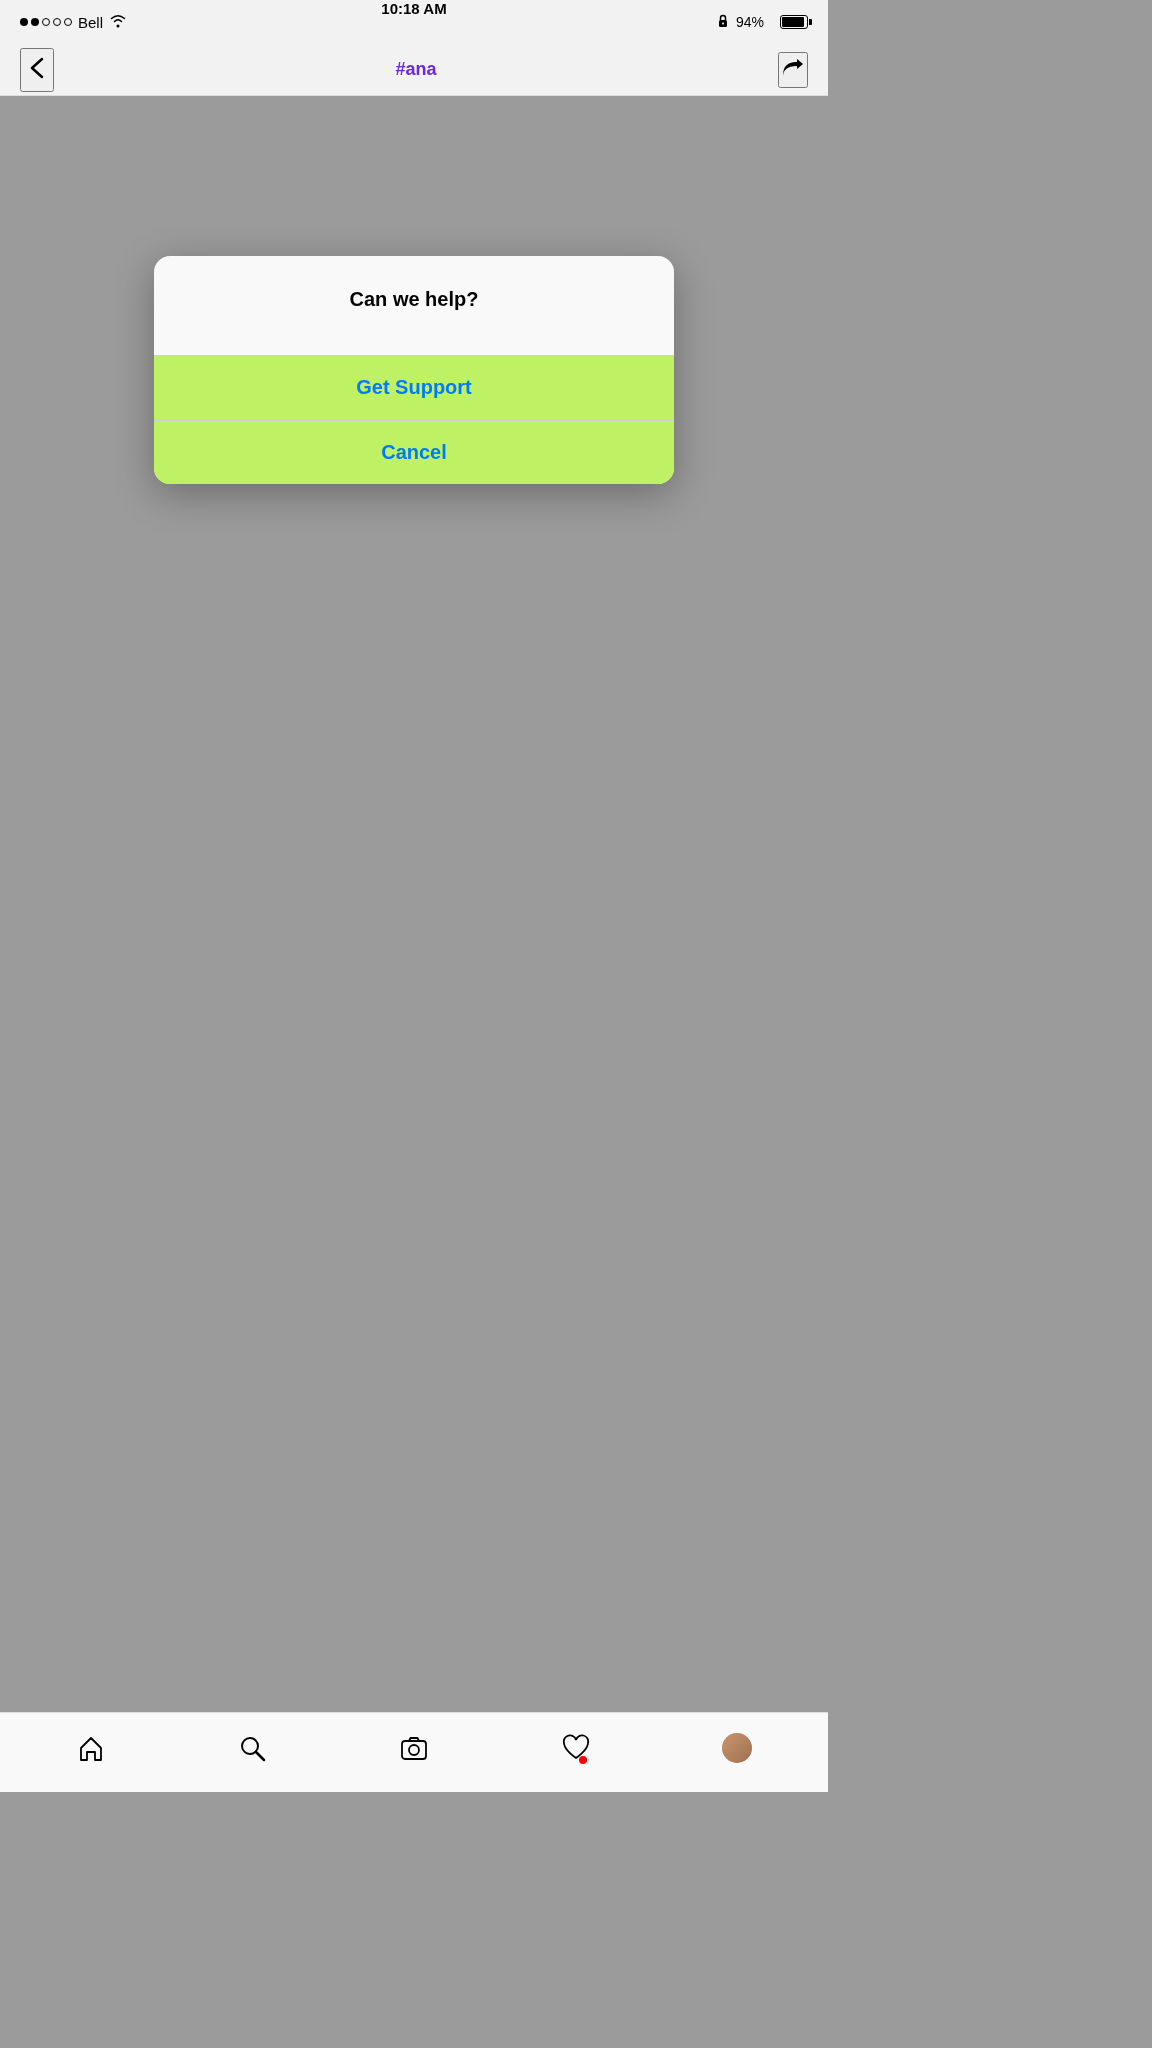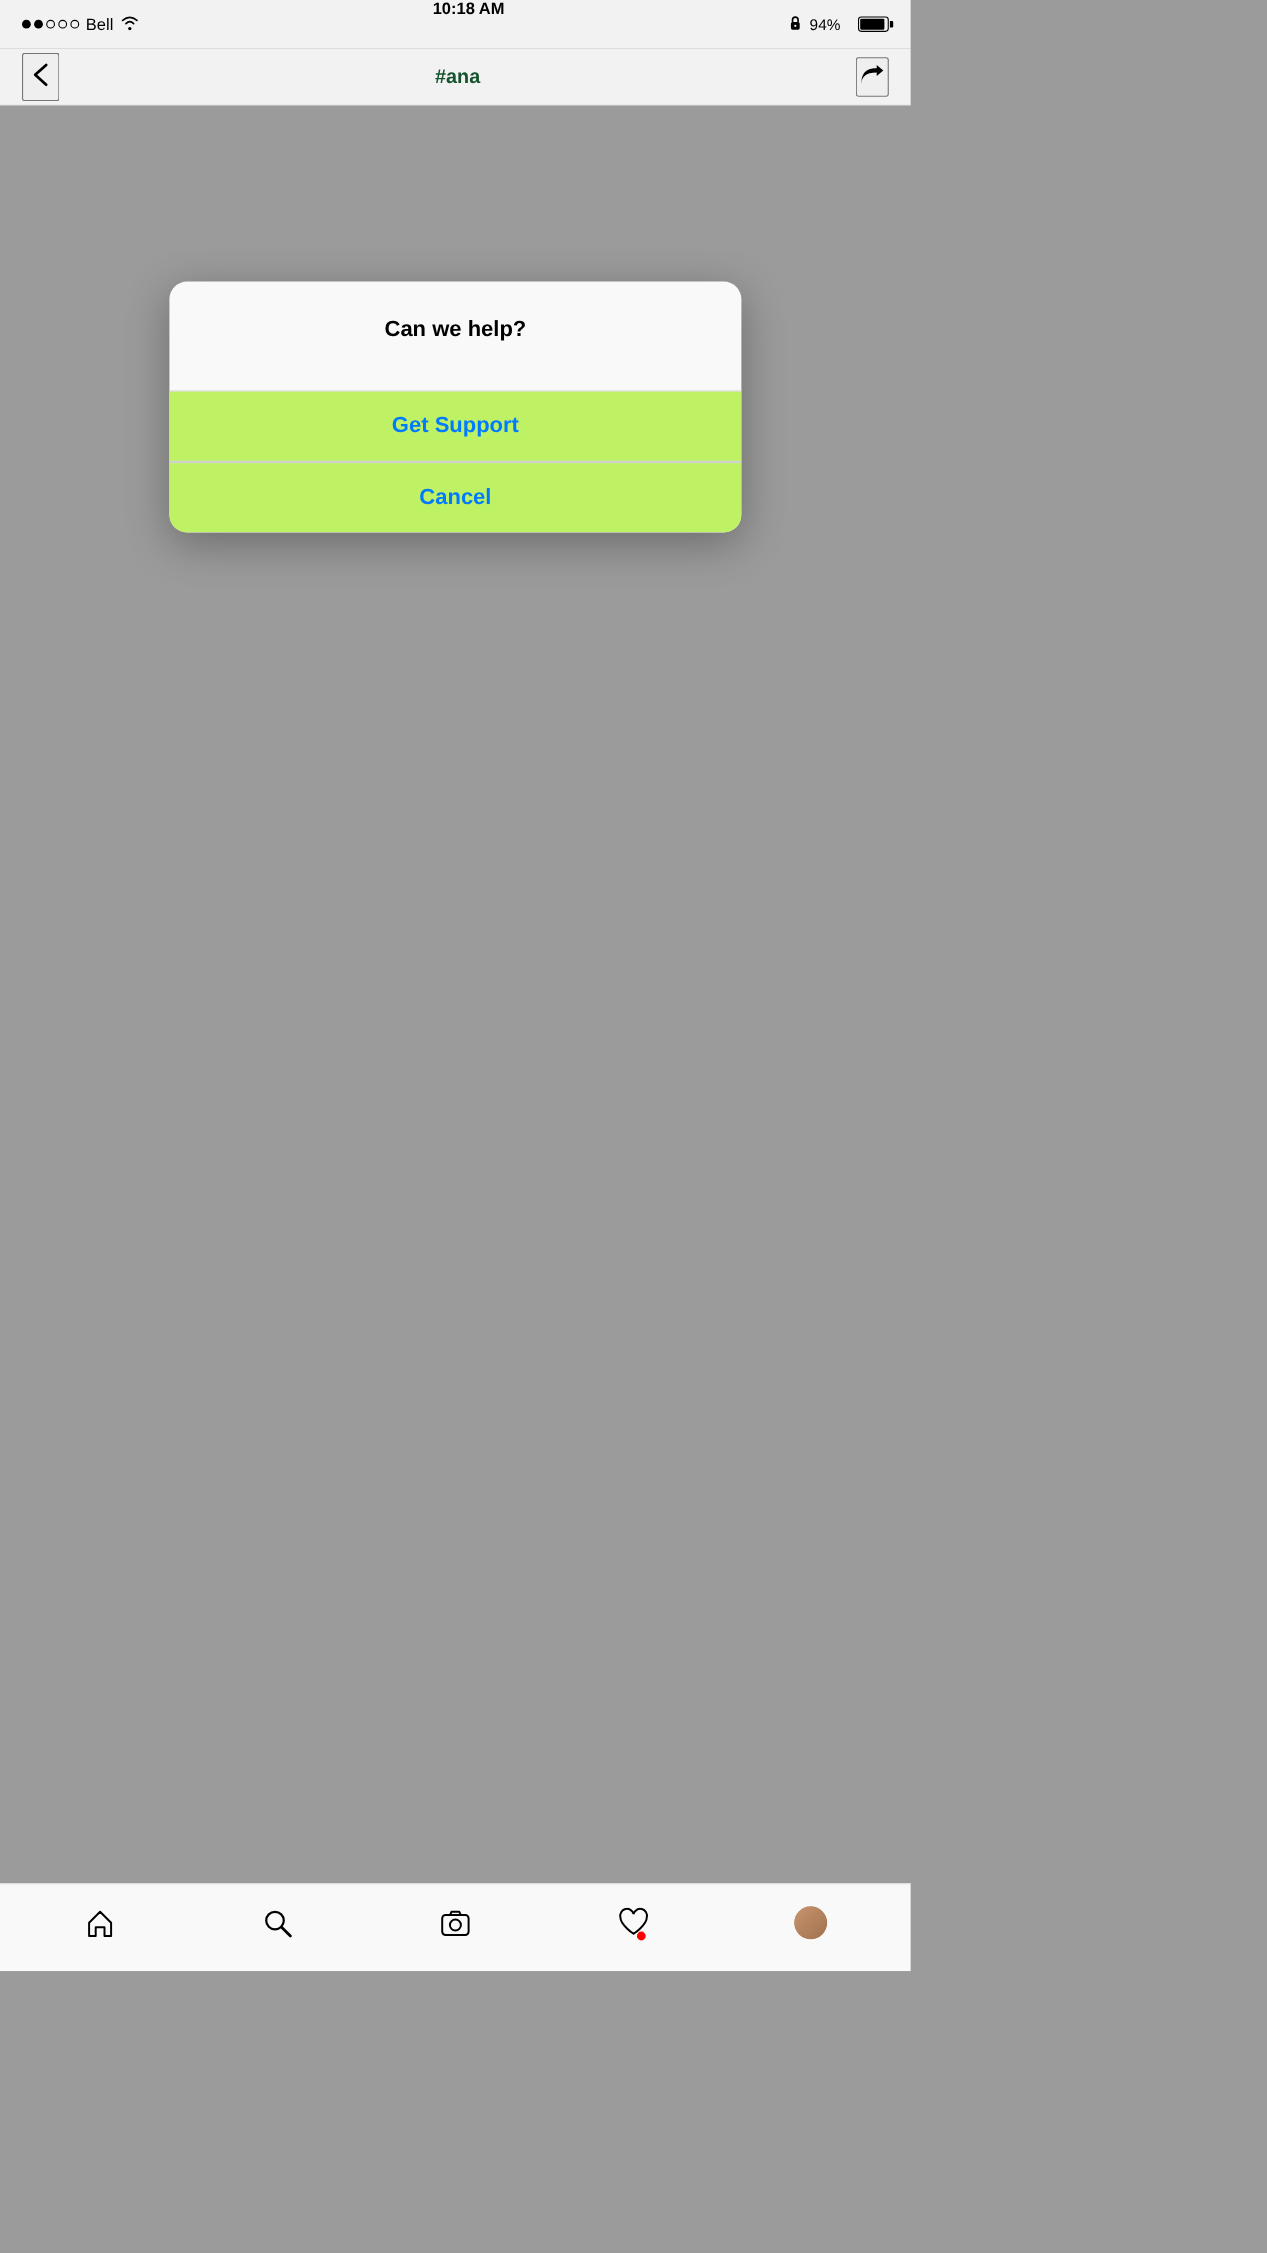--- a/index.html
+++ b/index.html
@@ -60,21 +60,20 @@
       font-size: 15px;
       font-weight: 500;
     }
 
     .status-center {
       font-size: 15px;
       font-weight: 600;
       position: absolute;
       left: 50%;
       transform: translateX(-50%);
-      margin-left: 12px;
     }
 
     .status-right {
       display: flex;
       align-items: center;
       gap: 6px;
       font-size: 13px;
     }
 
     .lock-icon {
@@ -137,21 +136,21 @@
     .nav-back {
       font-size: 28px;
       color: #000;
       cursor: pointer;
       padding: 4px 8px;
     }
 
     .nav-title {
       font-size: 18px;
       font-weight: 600;
-      color: #14532d;
+      color: #6d28d9;
     }
 
     .nav-share {
       font-size: 22px;
       color: #000;
       cursor: pointer;
     }
 
     
     .content-area {

